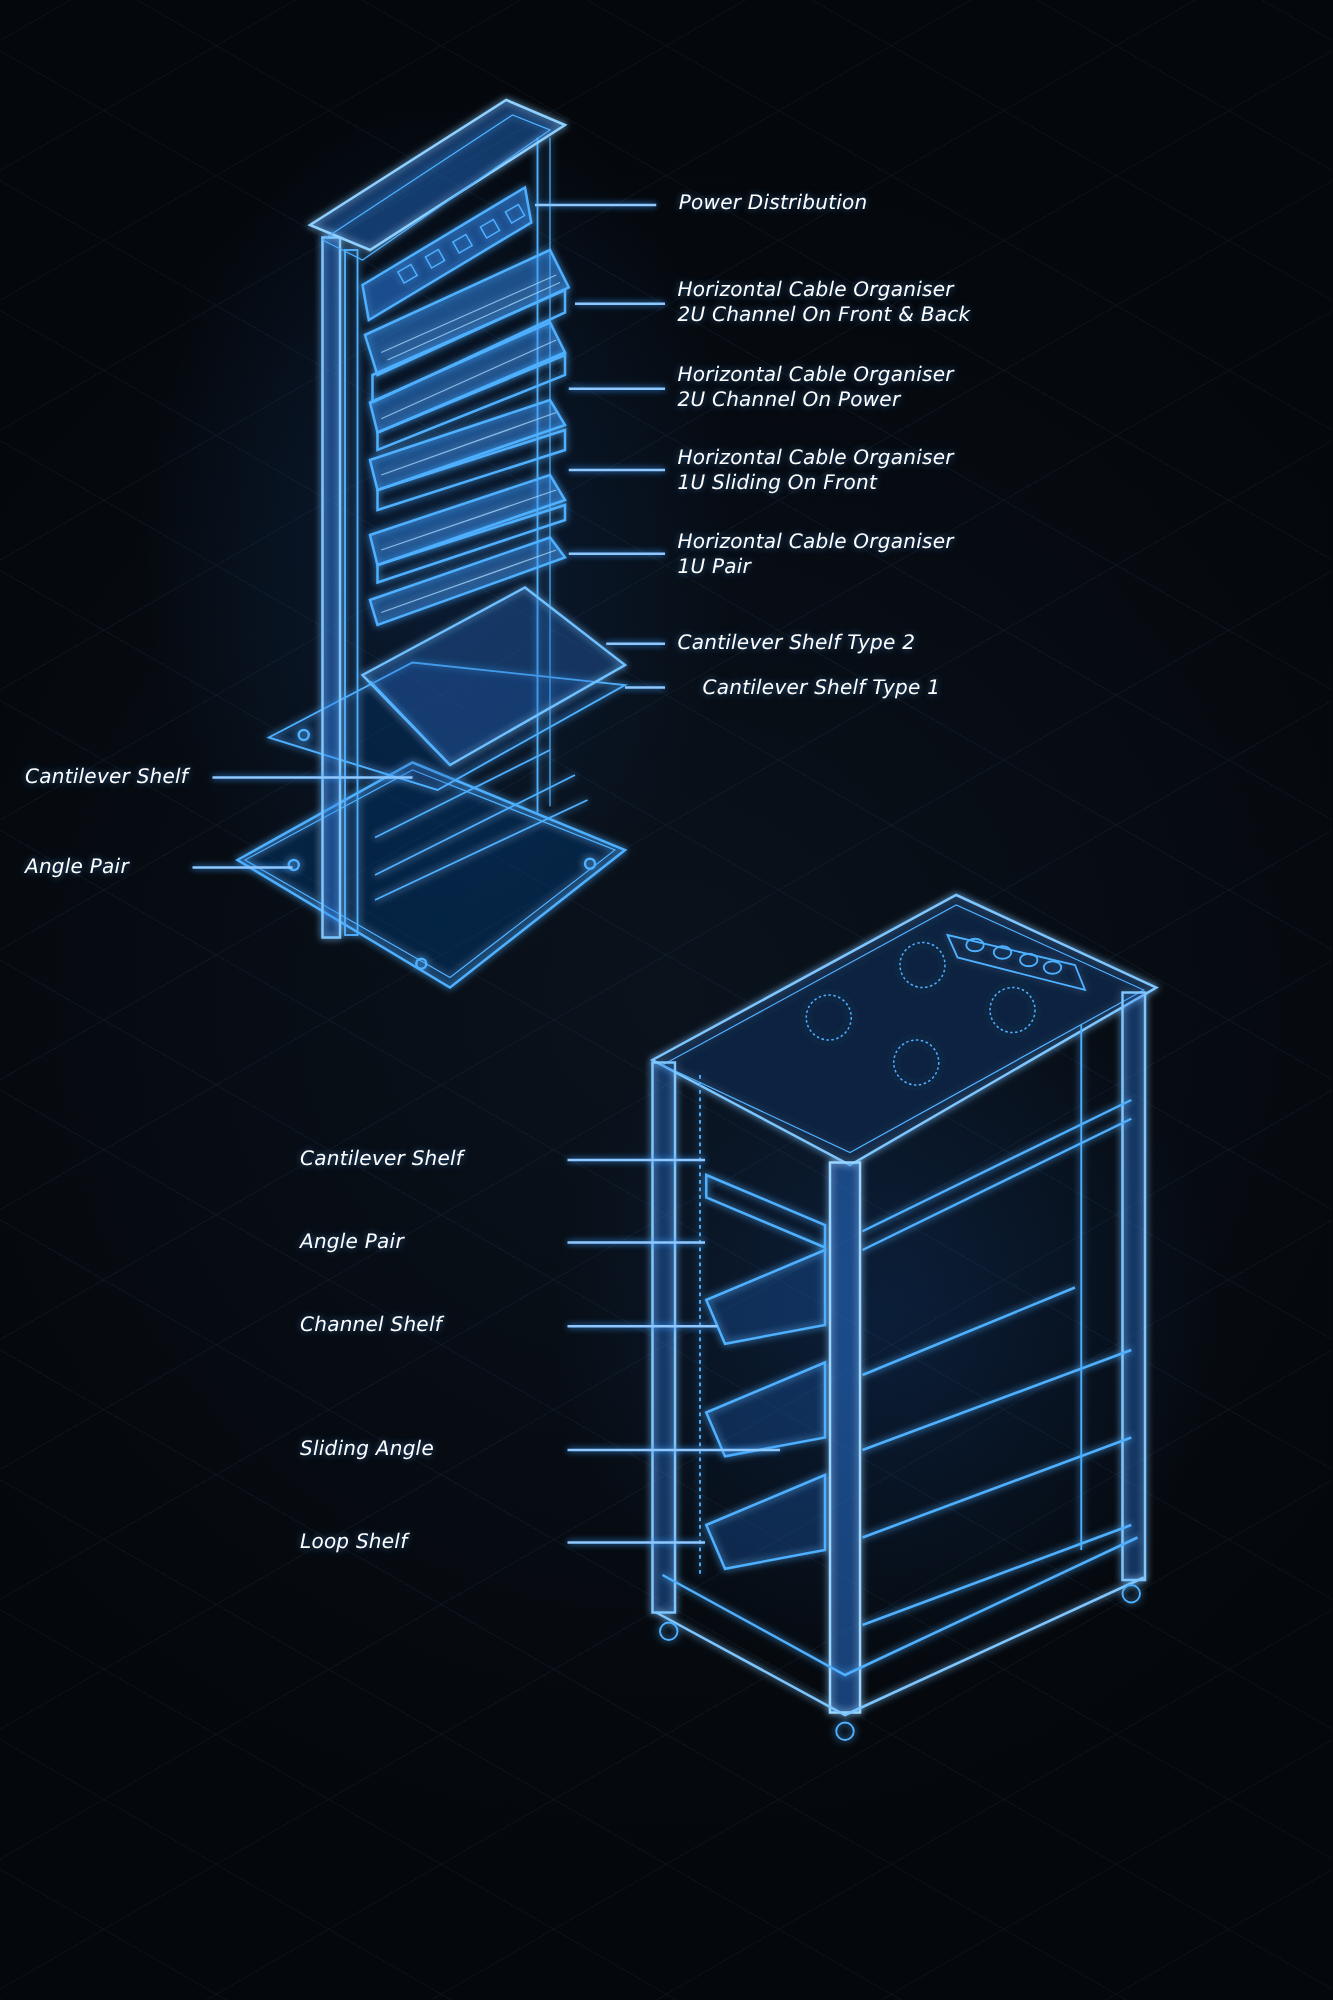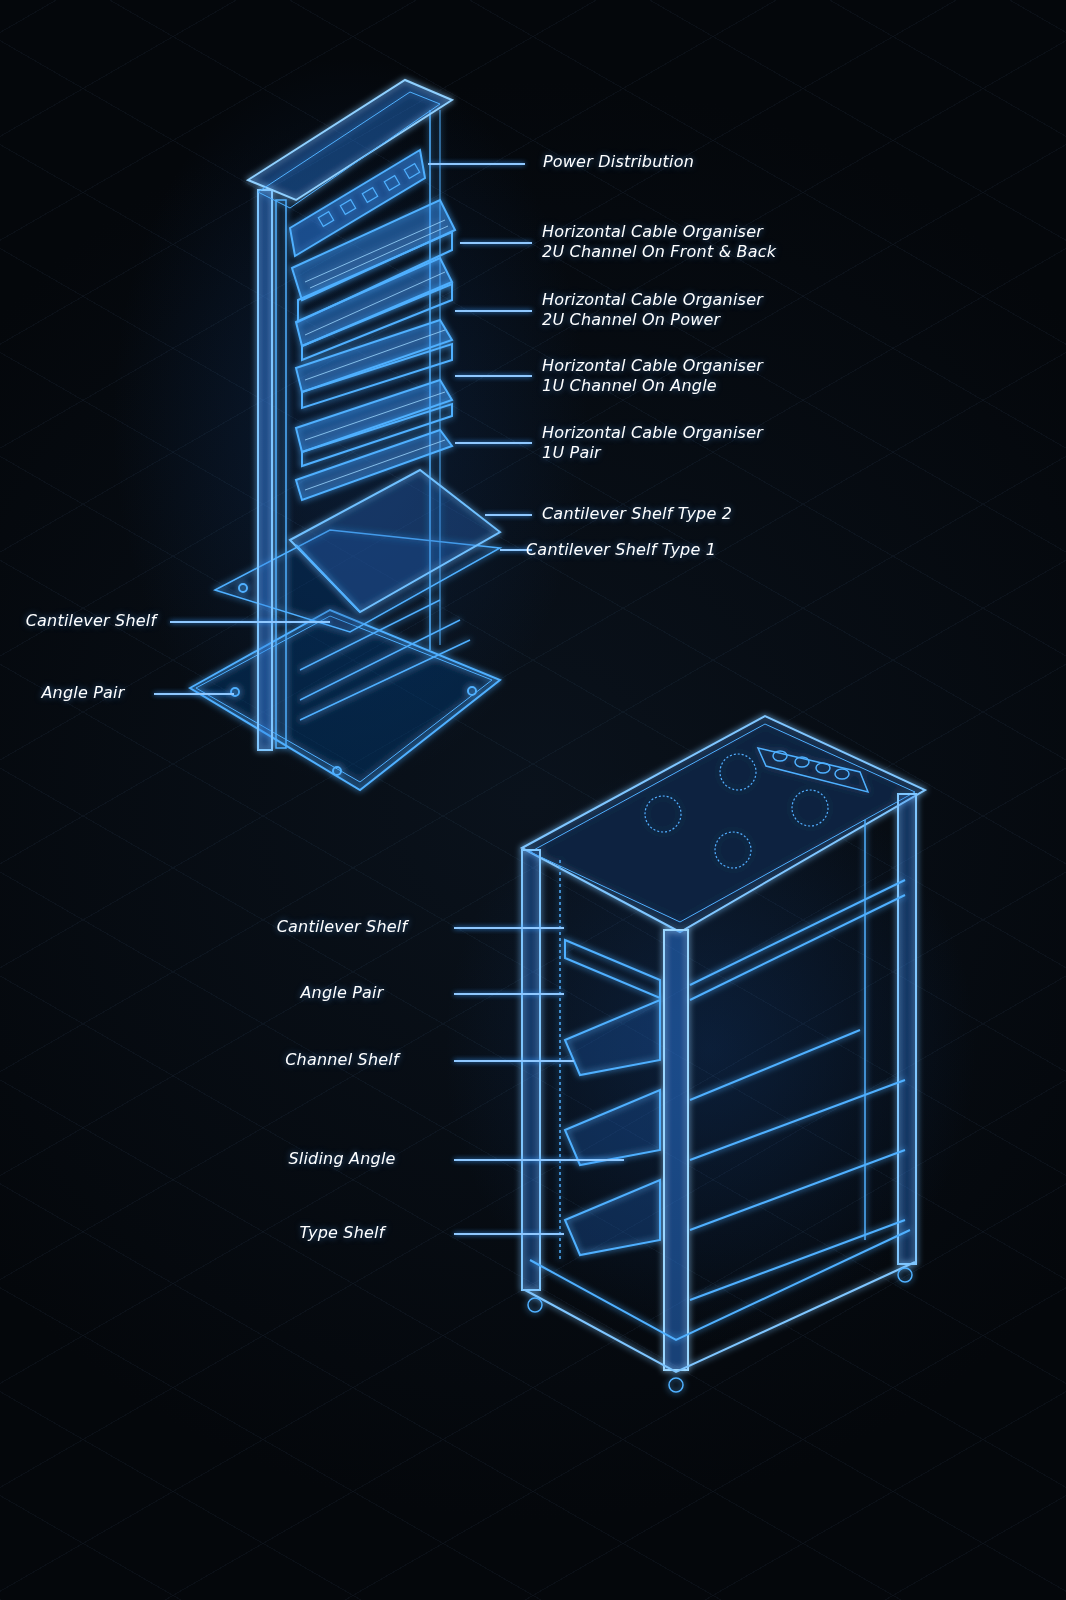--- a/index.html
+++ b/index.html
@@ -7,21 +7,21 @@
   .bg{position:absolute;inset:0;background:
       radial-gradient(ellipse 340px 520px at 350px 420px, rgba(20,70,140,0.28), transparent 70%),
       radial-gradient(ellipse 380px 420px at 710px 1050px, rgba(20,70,140,0.30), transparent 70%),
       radial-gradient(ellipse 900px 900px at 533px 800px, #0a121c, #04070b 80%);}
   .grid{position:absolute;inset:0;opacity:0.10;background-image:
       repeating-linear-gradient(30deg, rgba(120,170,230,0.5) 0 1px, transparent 1px 90px),
       repeating-linear-gradient(-30deg, rgba(120,170,230,0.5) 0 1px, transparent 1px 90px);}
   svg.art{position:absolute;left:0;top:0;}
   .label{position:absolute;color:#ffffff;font-size:16px;line-height:20px;letter-spacing:0.2px;
          text-shadow:0 0 6px rgba(90,170,255,0.55);white-space:nowrap;font-style:italic;}
-  .label.right{text-align:center;}
+  .label.right{text-align:left;}
   .leader{position:absolute;height:1.5px;background:#8fc8ff;box-shadow:0 0 5px #3a9bff;}
 </style>
 </head>
 <body>
 
 <div class="bg"></div>
 <div class="grid"></div>
 
 <svg class="art" width="1066" height="1600" viewBox="0 0 1066 1600">
   <defs>
@@ -155,36 +155,36 @@
 
   <div class="leader" style="left:455px;top:310px;width:77px;"></div>
   <div class="label" style="left:542px;top:290px;">
     <div>Horizontal Cable Organiser</div>
     <div>2U Channel On Power</div>
   </div>
 
   <div class="leader" style="left:455px;top:375px;width:77px;"></div>
   <div class="label" style="left:542px;top:356px;">
     <div>Horizontal Cable Organiser</div>
-    <div>1U Channel On Angle</div>
+    <div>1U Sliding On Front</div>
   </div>
 
   <div class="leader" style="left:455px;top:442px;width:77px;"></div>
   <div class="label" style="left:542px;top:423px;">
     <div>Horizontal Cable Organiser</div>
     <div>1U Pair</div>
   </div>
 
   <div class="leader" style="left:485px;top:514px;width:47px;"></div>
   <div class="label" style="left:542px;top:504px;">
     <div>Cantilever Shelf Type 2</div>
   </div>
 
   <div class="leader" style="left:500px;top:549px;width:32px;"></div>
-  <div class="label" style="left:526px;top:540px;">
+  <div class="label" style="left:562px;top:540px;">
     <div>Cantilever Shelf Type 1</div>
   </div>
 
   <div class="label right" style="left:20px;top:611px;width:142px;">
     <div>Cantilever Shelf</div>
   </div>
   <div class="leader" style="left:170px;top:621px;width:160px;"></div>
 
   <div class="label right" style="left:20px;top:683px;width:126px;">
     <div>Angle Pair</div>
@@ -207,16 +207,16 @@
     <div>Channel Shelf</div>
   </div>
   <div class="leader" style="left:454px;top:1060px;width:120px;"></div>
 
   <div class="label right" style="left:240px;top:1149px;width:204px;">
     <div>Sliding Angle</div>
   </div>
   <div class="leader" style="left:454px;top:1159px;width:170px;"></div>
 
   <div class="label right" style="left:240px;top:1223px;width:204px;">
-    <div>Type Shelf</div>
+    <div>Loop Shelf</div>
   </div>
   <div class="leader" style="left:454px;top:1233px;width:110px;"></div>
 </div>
 
 </body></html>

